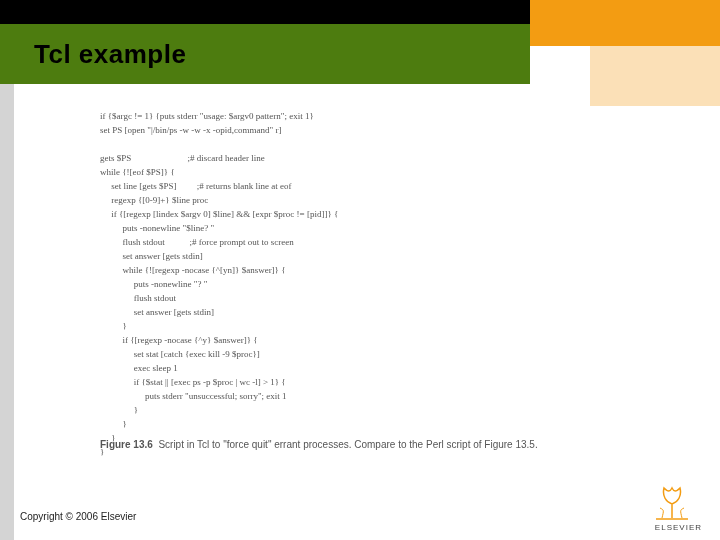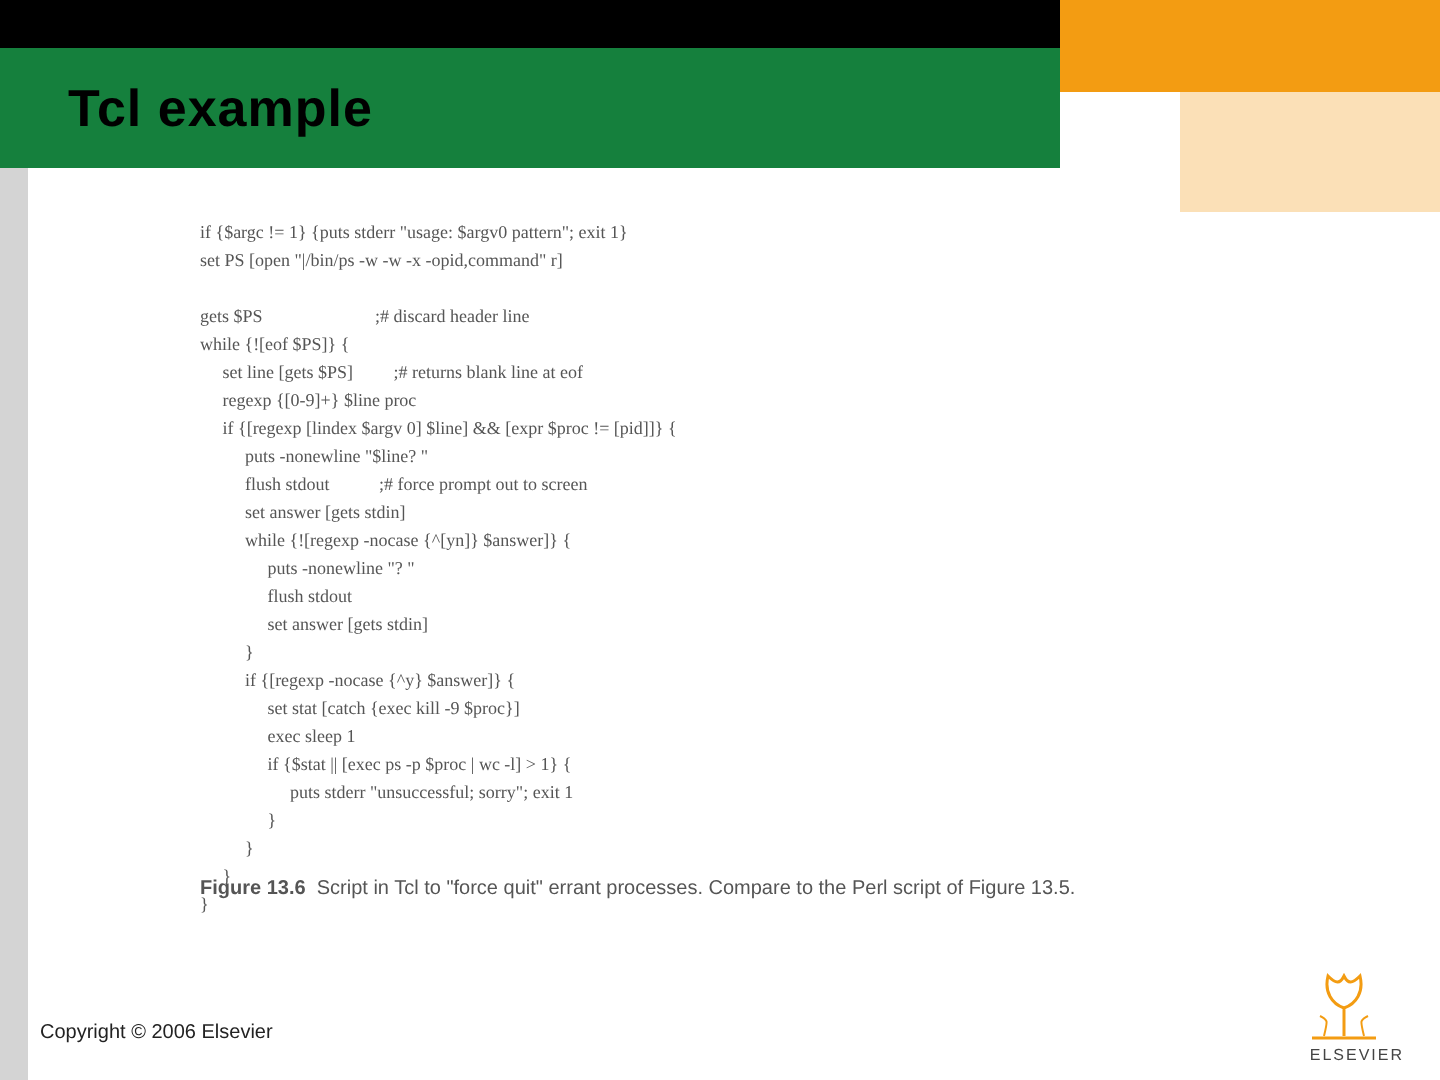--- a/index.html
+++ b/index.html
@@ -34,21 +34,21 @@
     width: 130px;
     height: 60px;
     background: #fbe0b7;
   }
   .title-bar {
     position: absolute;
     top: 24px;
     left: 0;
     width: 530px;
     height: 60px;
-    background: #15803d;
+    background: #4d7c0f;
     display: flex;
     align-items: center;
     padding-left: 34px;
     box-sizing: border-box;
   }
   .title-text {
     font-weight: bold;
     font-size: 26px;
     letter-spacing: 0.5px;
     color: #000;

